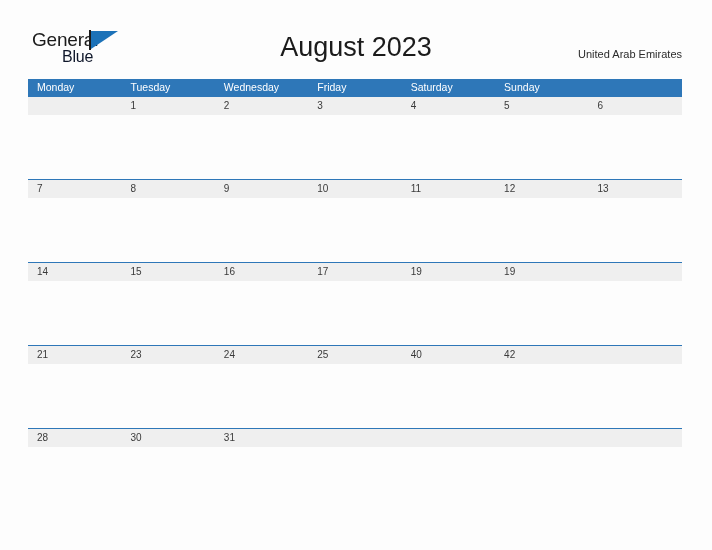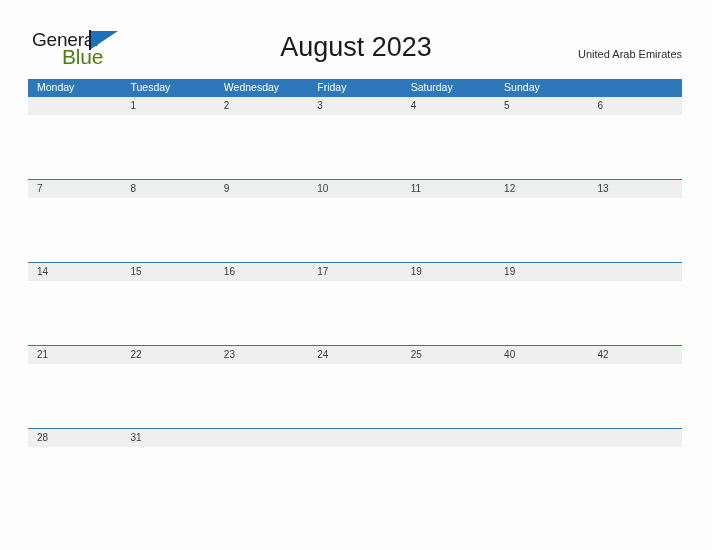--- a/index.html
+++ b/index.html
@@ -41,23 +41,23 @@
     font-size: 19px;
     line-height: 19px;
     color: #1b1b1b;
     letter-spacing: -0.2px;
     white-space: nowrap;
   }
   #logo-blue {
     position: absolute;
     left: 30px;
     top: 17px;
-    font-size: 21px;
+    font-size: 16px;
     line-height: 19px;
-    color: #4d7c0f;
+    color: #0f172a;
     letter-spacing: -0.2px;
     white-space: nowrap;
   }
   #logo-flag {
     position: absolute;
     left: 59px;
     top: 1px;
     width: 27px;
     height: 18px;
   }
@@ -216,33 +216,33 @@
       <div class="cell">17</div>
       <div class="cell">19</div>
       <div class="cell">19</div>
     </div>
     <div class="week-body"></div>
   </div>
 
   <div class="week">
     <div class="week-dates">
       <div class="cell">21</div>
-      <div class="cell">22</div>
       <div class="cell">23</div>
       <div class="cell">24</div>
       <div class="cell">25</div>
       <div class="cell">40</div>
       <div class="cell">42</div>
     </div>
     <div class="week-body"></div>
   </div>
 
   <div class="week">
     <div class="week-dates">
       <div class="cell">28</div>
+      <div class="cell">30</div>
       <div class="cell">31</div>
       <div class="cell"></div>
       <div class="cell"></div>
       <div class="cell"></div>
     </div>
     <div class="week-body"></div>
   </div>
 
 </div>
 

